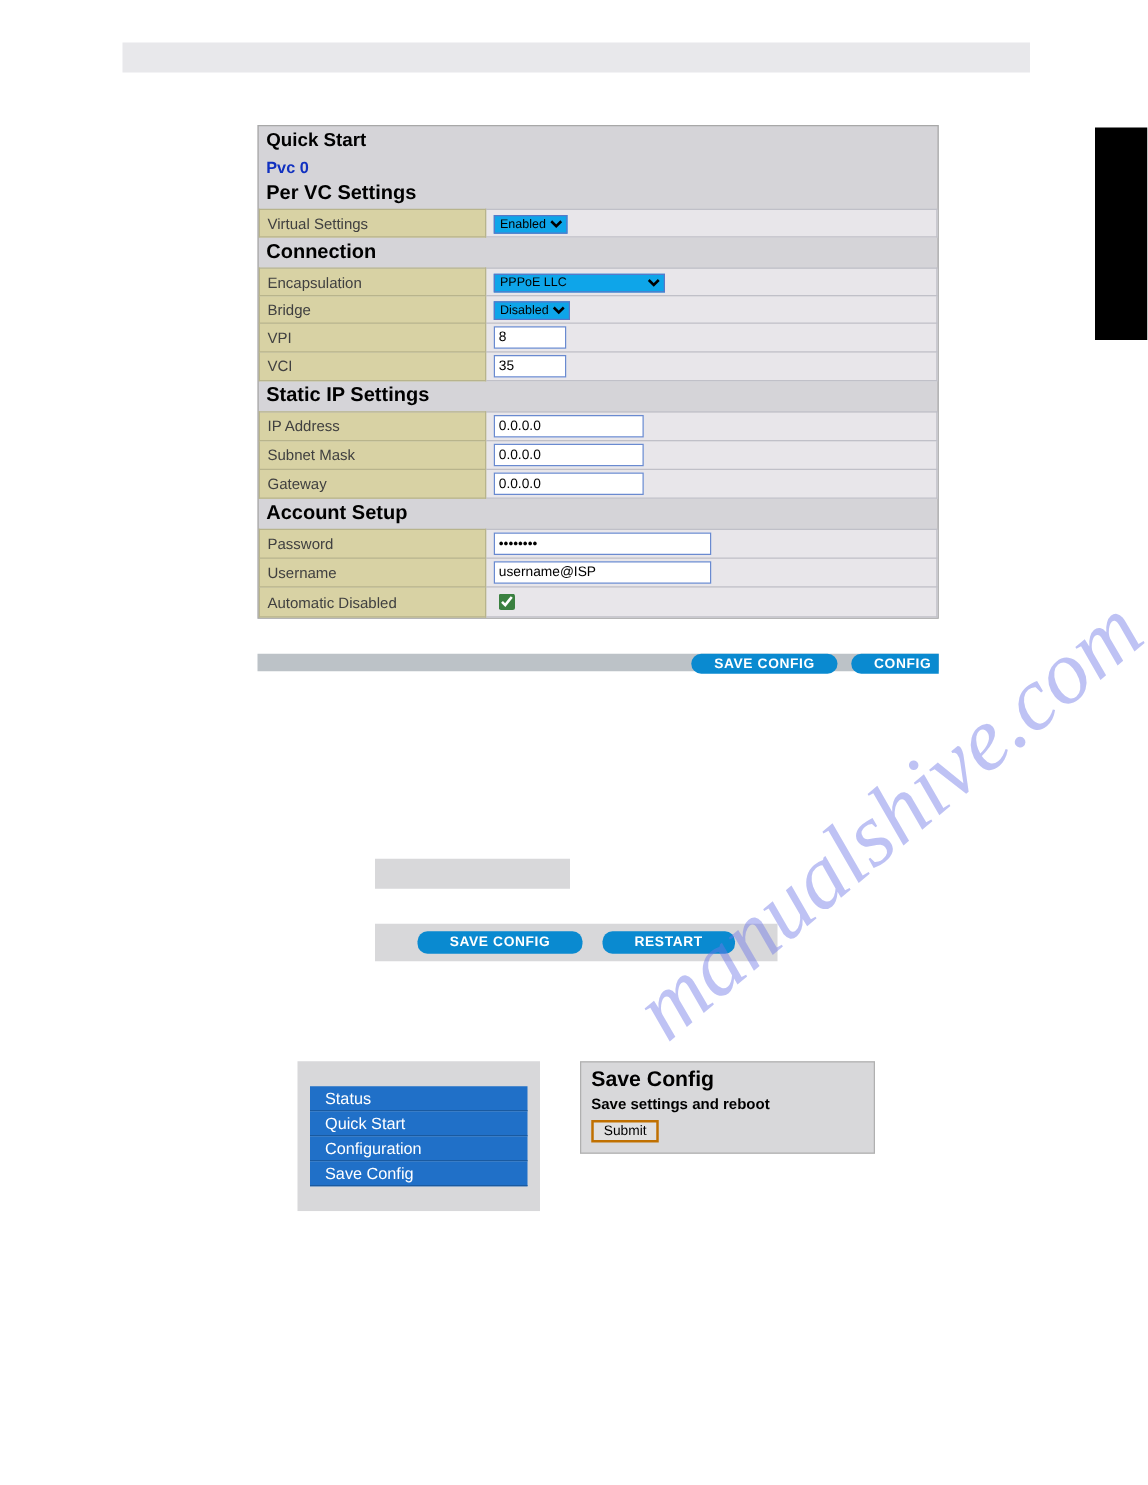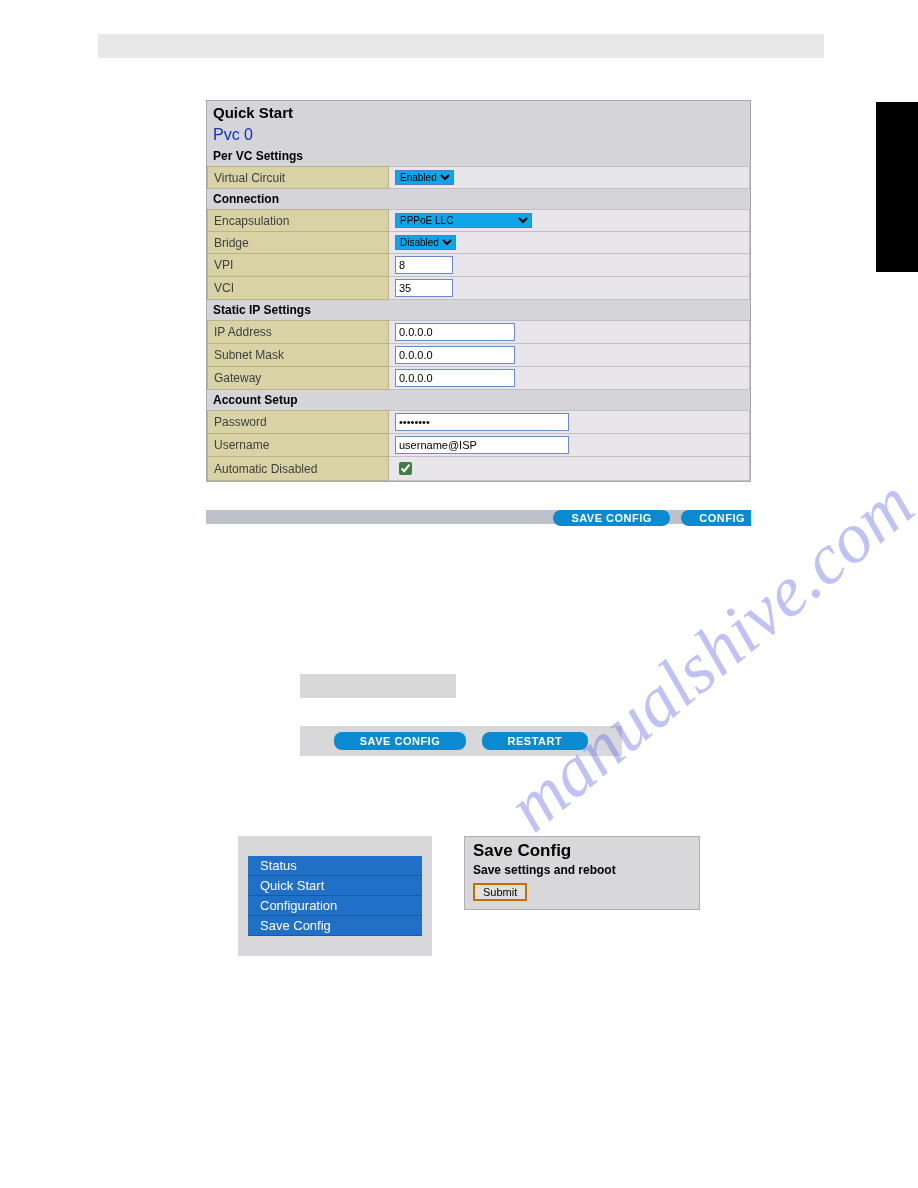--- a/index.html
+++ b/index.html
@@ -39,27 +39,27 @@
     margin-top: 42px;
     font-size: 12px;
   }
   .title {
     font-weight: bold;
     font-size: 15px;
     padding: 3px 6px 3px 6px;
   }
   .pvc {
     color: #1030c0;
-    font-weight: normal;
+    font-weight: bold;
+    font-size: 13px;
+    padding: 2px 6px;
+  }
+  .section {
+    font-weight: bold;
     font-size: 16px;
-    padding: 2px 6px;
-  }
-  .section {
-    font-weight: bold;
-    font-size: 12px;
     padding: 3px 6px;
   }
   table.form {
     border-collapse: collapse;
     width: 100%;
     font-size: 12px;
   }
   table.form td {
     padding: 2px 6px;
     height: 17px;
@@ -204,21 +204,21 @@
 
   <div class="main-area">
     <div class="box">
       <div class="title">Quick Start</div>
       <div class="pvc">Pvc 0</div>
 
       <div class="section">Per VC Settings</div>
       <table class="form">
           <tbody>
             <tr>
-        <td class="lbl">Virtual Circuit</td>
+        <td class="lbl">Virtual Settings</td>
         <td class="val">
           <select class="sel-b">
             <option>Enabled</option>
           </select>
         </td>
       </tr>
           </tbody>
         </table>
 
       <div class="section">Connection</div>

